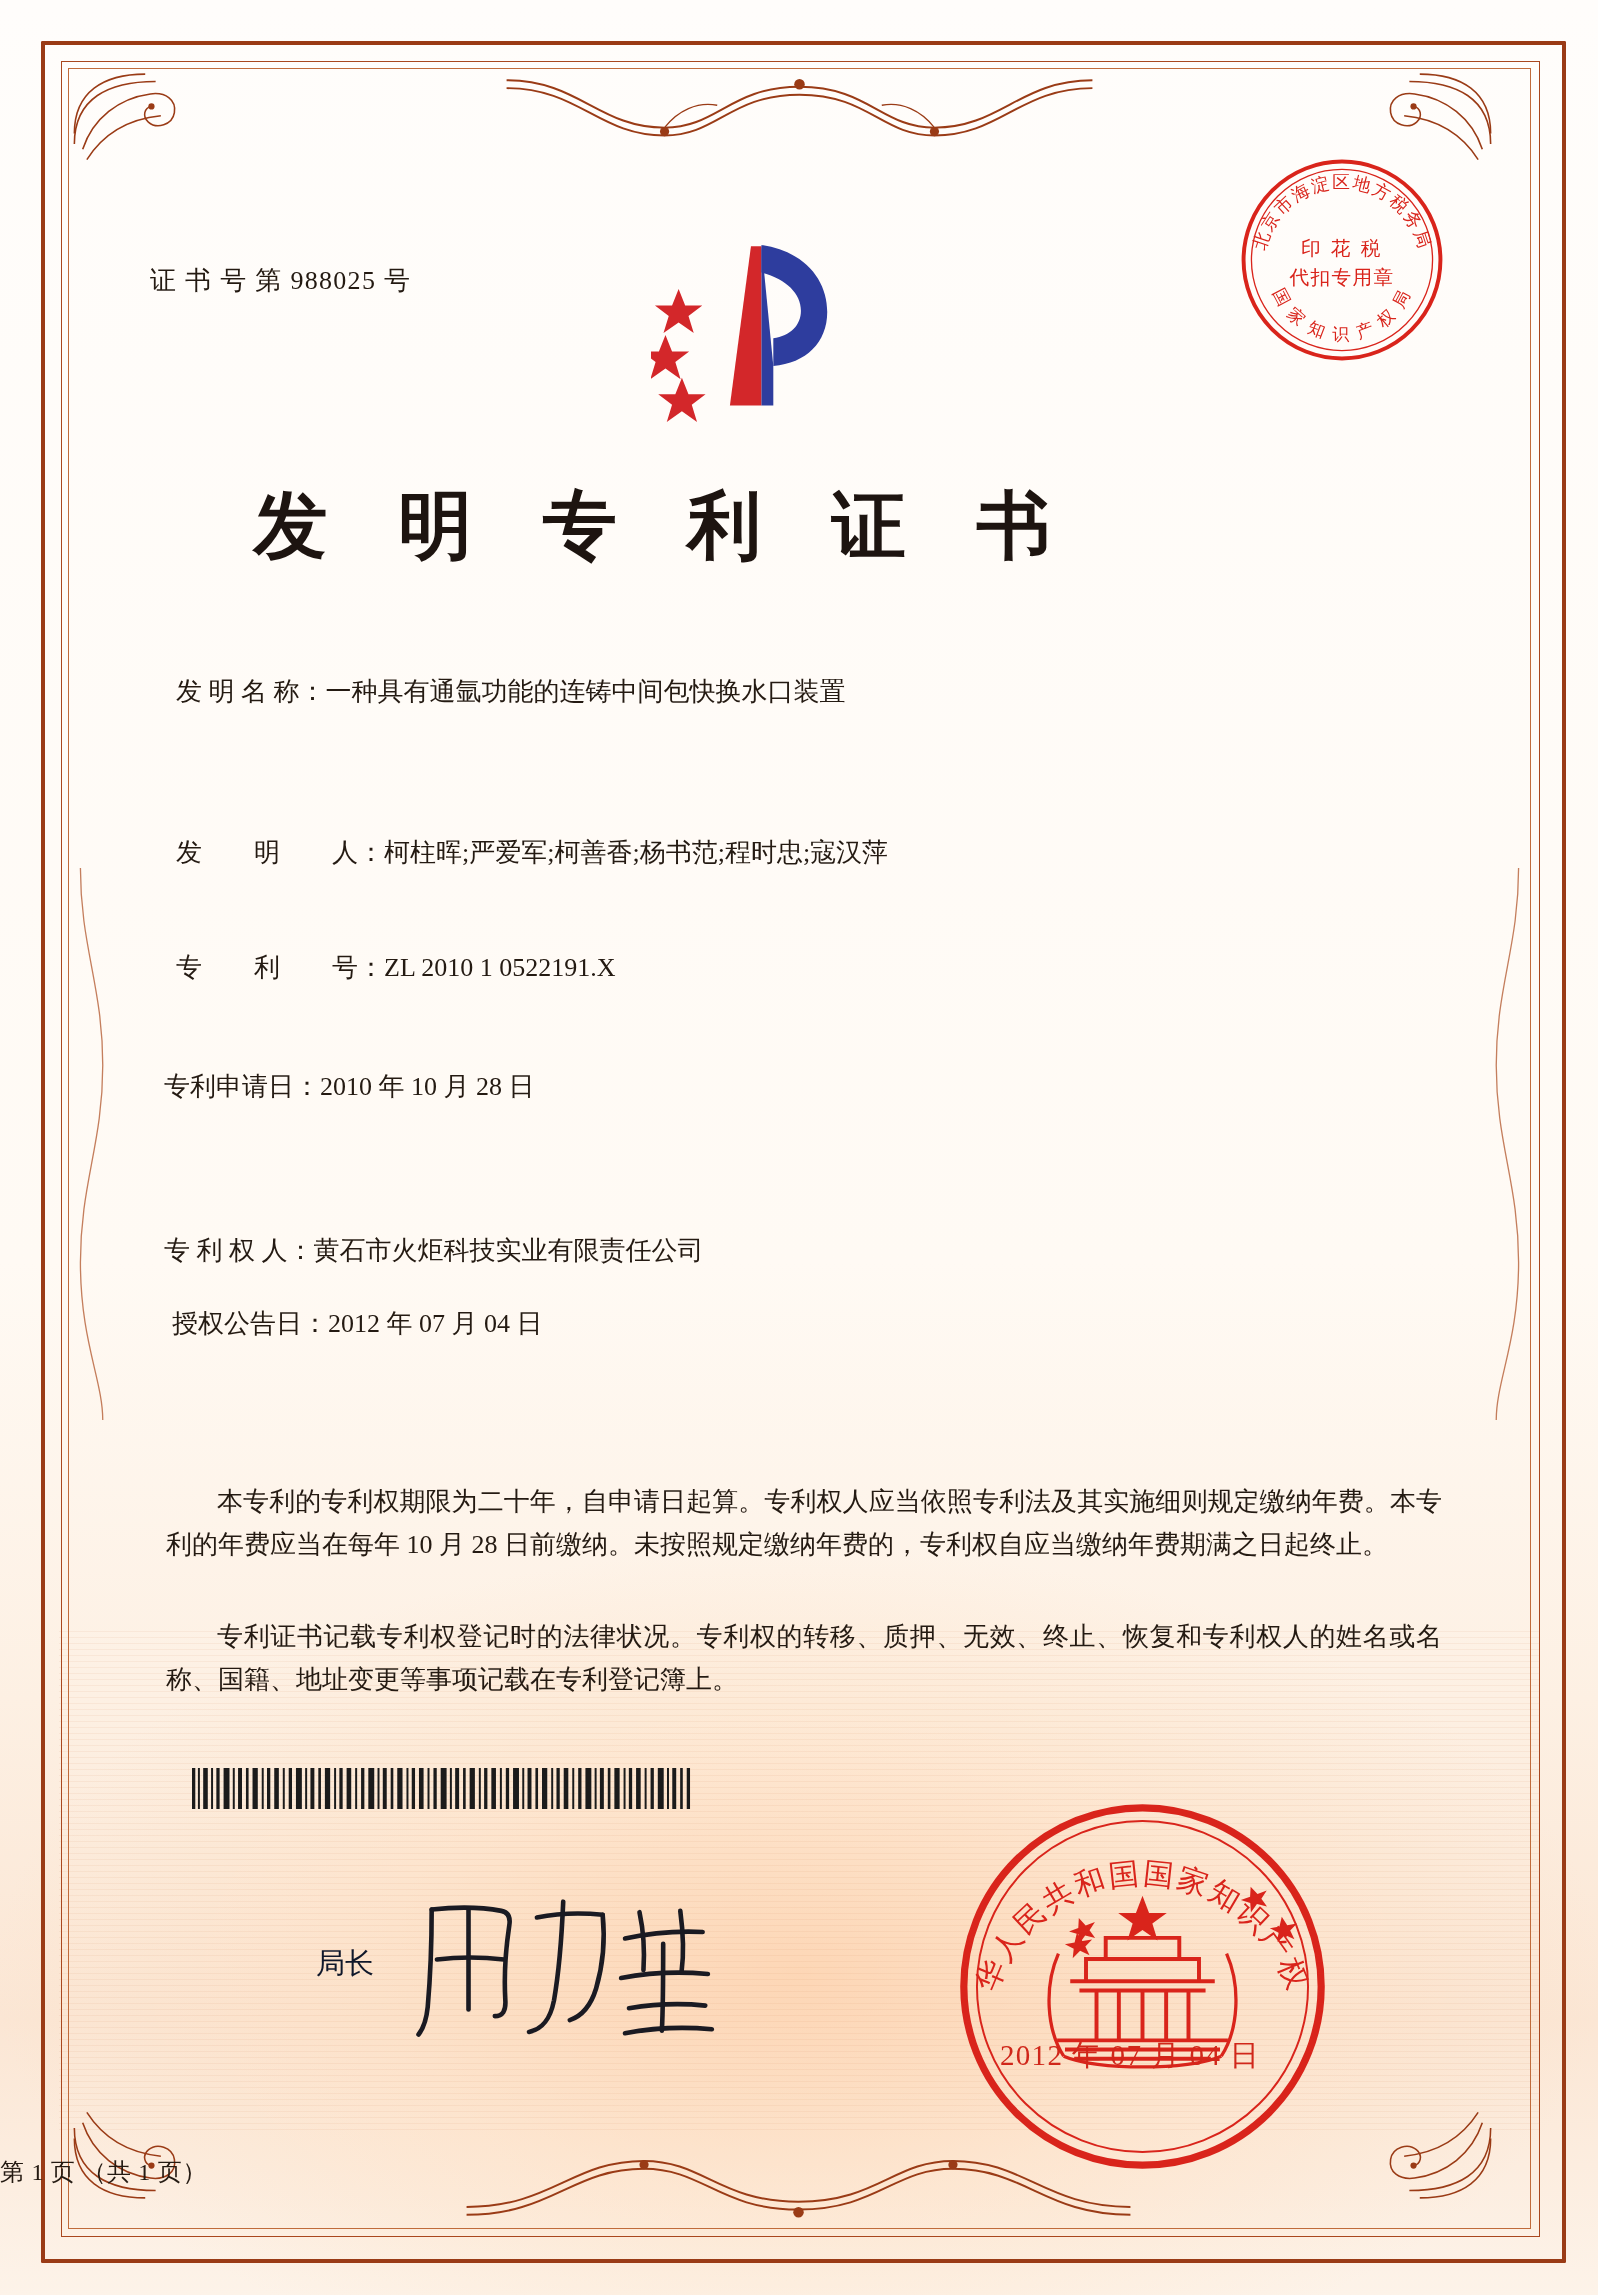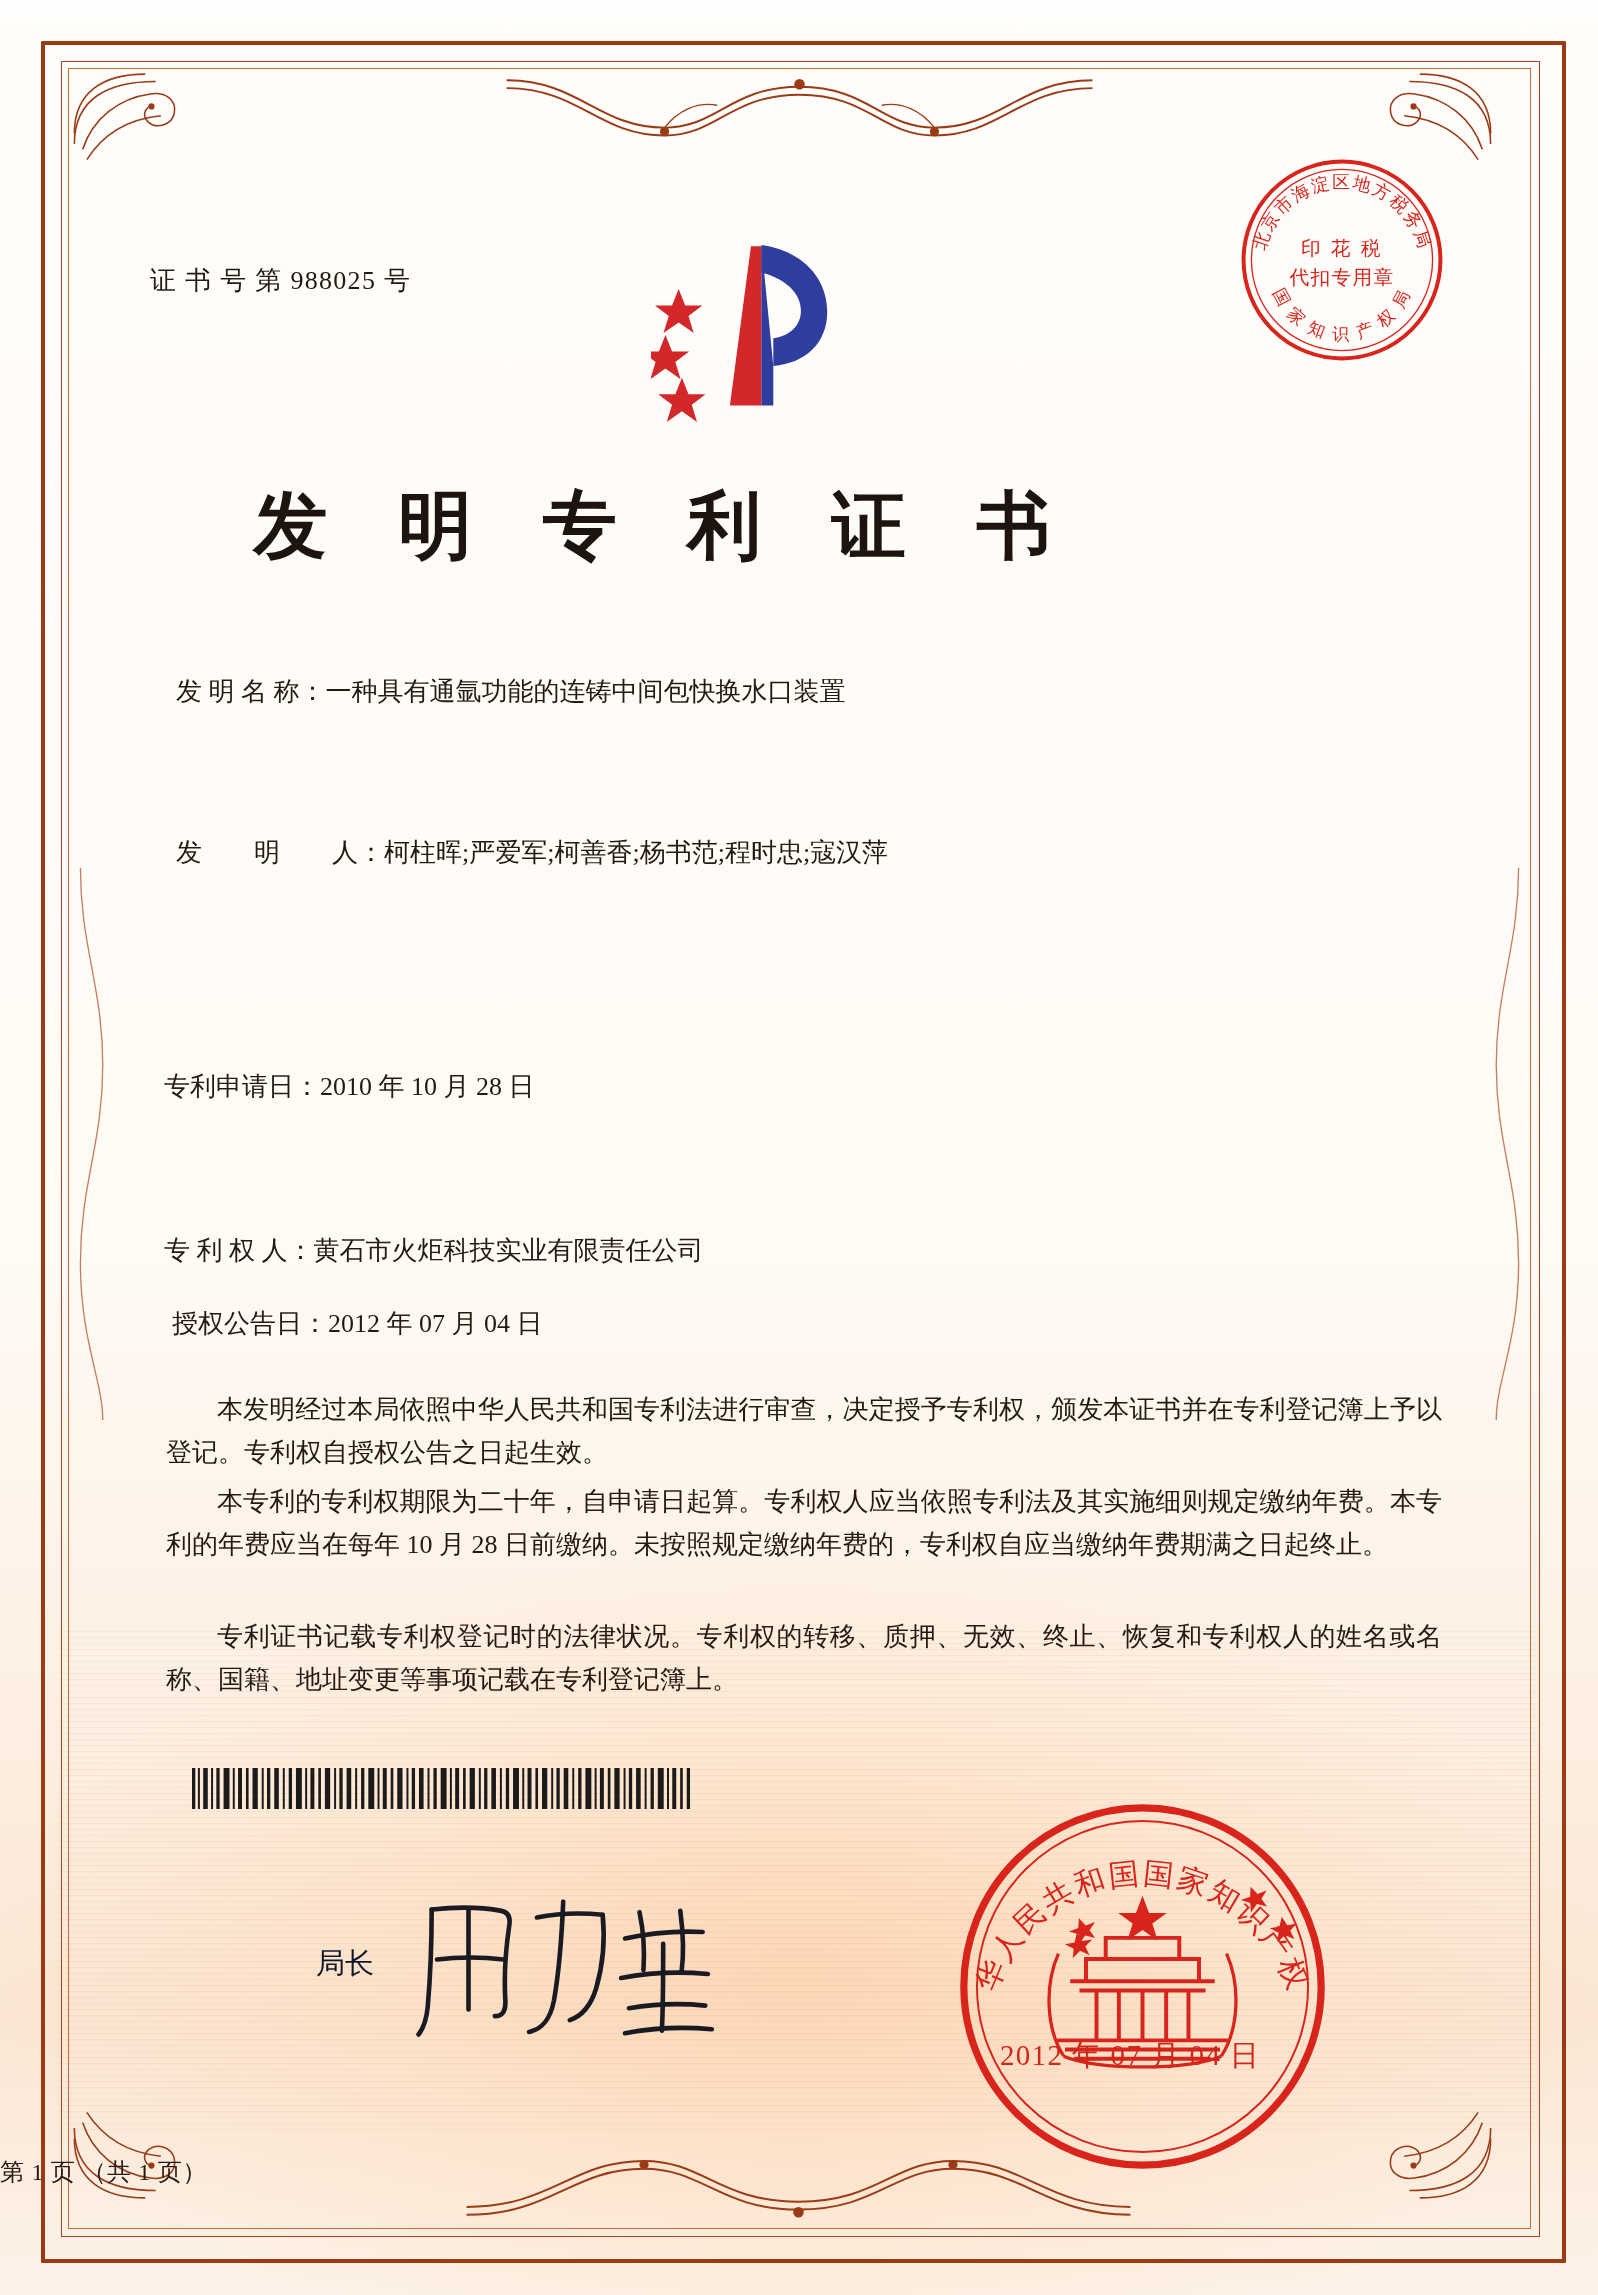--- a/index.html
+++ b/index.html
@@ -201,34 +201,36 @@
   <div id="title">发 明 专 利 证 书</div>
 
   <div class="field" id="f-name">
     <span class="lab">发 明 名 称：</span><span>一种具有通氩功能的连铸中间包快换水口装置</span>
   </div>
 
   <div class="field" id="f-inventor">
     <span class="lab">发　　明　　人：</span><span>柯柱晖;严爱军;柯善香;杨书范;程时忠;寇汉萍</span>
   </div>
 
+  <div class="field" id="f-patentno">
+    <span class="lab">专　　利　　号：</span><span>ZL 2010 1 0522191.X</span>
+  </div>
 
   <div class="field" id="f-applydate">
     <span class="lab">专利申请日：</span><span>2010 年 10 月 28 日</span>
   </div>
 
   <div class="field" id="f-holder">
     <span class="lab">专 利 权 人：</span><span>黄石市火炬科技实业有限责任公司</span>
   </div>
 
   <div class="field" id="f-grantdate">
     <span class="lab">授权公告日：</span><span>2012 年 07 月 04 日</span>
   </div>
 
-  <div class="para" id="p1">本发明经过本局依照中华人民共和国专利法进行审查，决定授予专利权，颁发本证书并在专利登记簿上予以登记。专利权自授权公告之日起生效。</div>
   <div class="para" id="p2">本专利的专利权期限为二十年，自申请日起算。专利权人应当依照专利法及其实施细则规定缴纳年费。本专利的年费应当在每年 10 月 28 日前缴纳。未按照规定缴纳年费的，专利权自应当缴纳年费期满之日起终止。</div>
   <div class="para" id="p3">专利证书记载专利权登记时的法律状况。专利权的转移、质押、无效、终止、恢复和专利权人的姓名或名称、国籍、地址变更等事项记载在专利登记簿上。</div>
 
   <svg id="barcode" viewBox="0 0 760 62" preserveAspectRatio="none">
     <g fill="#1b1b1b">
       <rect x="0" y="0" width="5" height="62"></rect>
         <rect x="9" y="0" width="3" height="62"></rect>
       <rect x="17" y="0" width="7" height="62"></rect>
         <rect x="29" y="0" width="3" height="62"></rect>
       <rect x="37" y="0" width="5" height="62"></rect>

